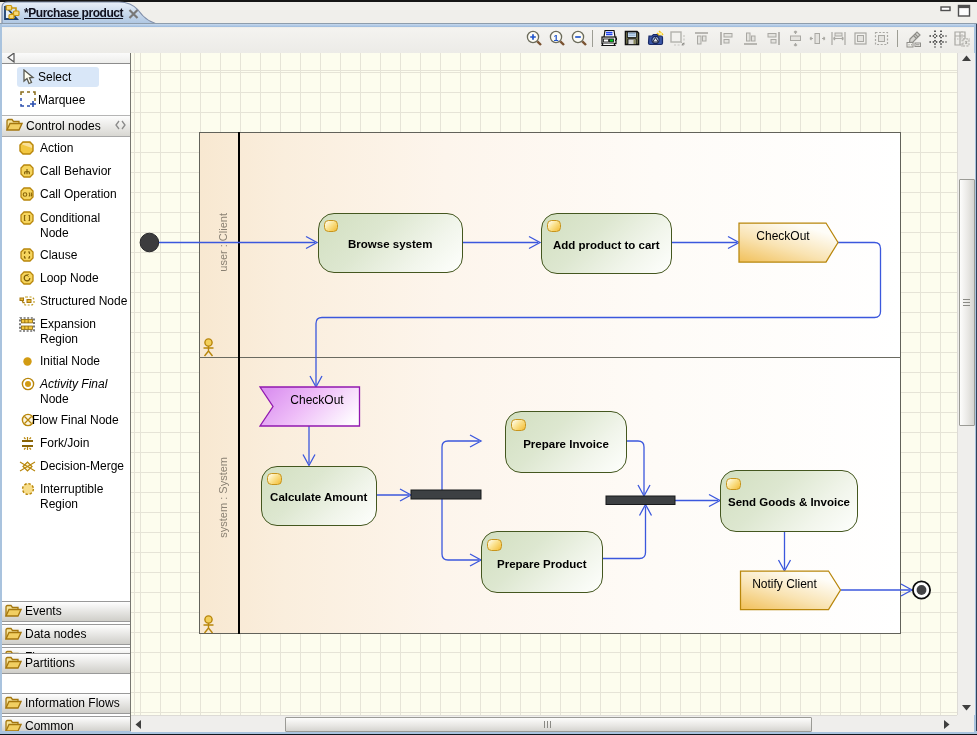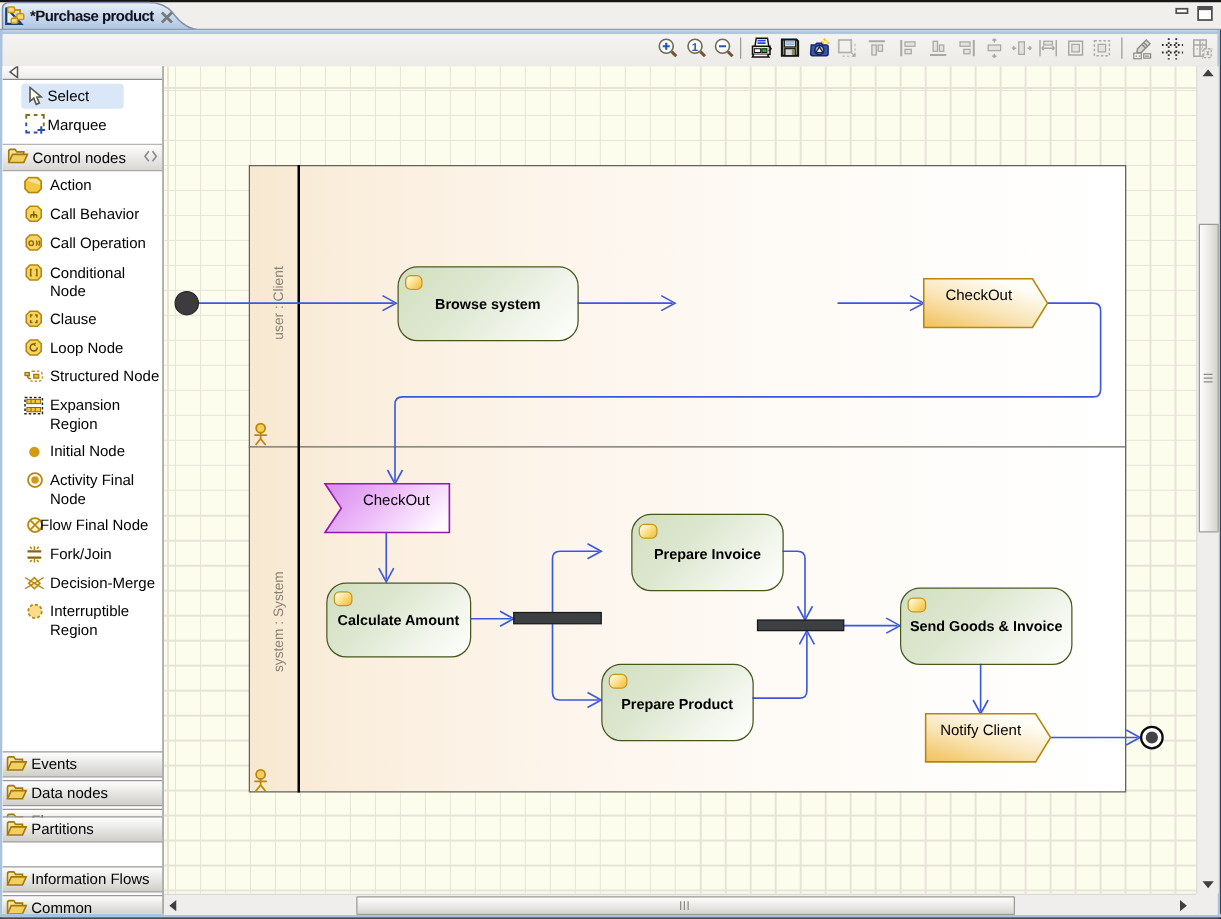--- a/index.html
+++ b/index.html
@@ -29,21 +29,21 @@
 
   <svg class="abs" style="left:3px;top:4px;" width="17" height="17" viewBox="0 0 17 17">
     <path d="M2,2 L2,15 L14,15 L2,2" fill="#e8f0f8" stroke="#1d3f6e" stroke-width="1.8"></path>
     <g stroke="#c8960c" stroke-width="1.6" fill="none">
       <path d="M6,4 L13,4 L13,10 L8,10"></path>
     </g>
     <rect x="3.2" y="1.5" width="5.5" height="4.5" rx="1" fill="#f7d978" stroke="#c8960c" stroke-width="1.2"></rect>
     <rect x="10.5" y="7" width="5.5" height="4.5" rx="1" fill="#f7d978" stroke="#c8960c" stroke-width="1.2"></rect>
     <rect x="6" y="10.5" width="5" height="4" rx="1" fill="#f7d978" stroke="#c8960c" stroke-width="1.2"></rect>
   </svg>
-  <div class="abs" style="left:24px;top:6px;width:115px;height:14px;font-size:12px;font-weight:bold;color:#10101e;letter-spacing:-0.45px;">*Purchase product</div>
+  <div class="abs" style="left:24px;top:6px;width:115px;height:14px;font-size:12px;font-weight:bold;color:#10101e;letter-spacing:-0.45px;text-decoration:underline;">*Purchase product</div>
 
   <svg class="abs" style="left:128px;top:9px;" width="11" height="10" viewBox="0 0 11 10">
     <path d="M1.5,1 L9.5,9 M9.5,1 L1.5,9" stroke="#787878" stroke-width="2.2" fill="none"></path>
   </svg>
 
   <svg class="abs" style="left:939px;top:4px;" width="34" height="14" viewBox="0 0 34 14">
     <rect x="2" y="3" width="9" height="3.5" fill="#fdfdfd" stroke="#4f4f4f" stroke-width="1.4"></rect>
     <rect x="19.5" y="1.5" width="11" height="10.5" fill="#fdfdfd" stroke="#4f4f4f" stroke-width="1.4"></rect>
     <rect x="19.5" y="1.5" width="11" height="2.6" fill="#4f4f4f"></rect>
   </svg>
@@ -258,21 +258,21 @@
     <div class="pitem" style="left:38px;top:264px;">Expansion</div>
     <div class="pitem" style="left:38px;top:279px;">Region</div>
     <svg class="abs" style="left:20px;top:303px;" width="11" height="11" viewBox="0 0 11 11">
         <circle cx="5.5" cy="5.5" r="4.2" fill="#d29b13"></circle>
       </svg>
     <div class="pitem" style="left:38px;top:301px;">Initial Node</div>
     <svg class="abs" style="left:19px;top:324px;" width="14" height="14" viewBox="0 0 14 14">
         <circle cx="7" cy="7" r="5.6" fill="#fff" stroke="#b8860b" stroke-width="1.4"></circle>
         <circle cx="7" cy="7" r="3" fill="#d29b13"></circle>
       </svg>
-    <div class="pitem" style="left:38px;top:324px;">Activity Final</div>
+    <div class="pitem" style="left:38px;top:324px;font-style:italic;">Activity Final</div>
     <div class="pitem" style="left:38px;top:339px;">Node</div>
     <svg class="abs" style="left:19px;top:360px;" width="14" height="14" viewBox="0 0 14 14">
         <circle cx="7" cy="7" r="5.6" fill="#fdf6e0" stroke="#b8860b" stroke-width="1.4"></circle>
         <path d="M3.5,3.5 L10.5,10.5 M10.5,3.5 L3.5,10.5" stroke="#b8860b" stroke-width="1.3"></path>
       </svg>
     <div class="pitem" style="left:30px;top:360px;text-align:center;">Flow Final Node</div>
     <svg class="abs" style="left:18px;top:383px;" width="15" height="15" viewBox="0 0 15 15">
         <path d="M2,5 H13 M2,10 H13" stroke="#8a6508" stroke-width="1.8"></path>
         <path d="M7.5,1 V4 M7.5,11 V14 M4,1.5 L5.5,3 M11,1.5 L9.5,3 M4,13.5 L5.5,12 M11,13.5 L9.5,12" stroke="#b8860b" stroke-width="1.2" fill="none"></path>
       </svg>
@@ -420,20 +420,23 @@
       </g>
 
       <text x="783" y="240" font-size="12" fill="#000" text-anchor="middle" font-family="Liberation Sans, sans-serif">CheckOut</text>
       <text x="784.5" y="588" font-size="12" fill="#000" text-anchor="middle" font-family="Liberation Sans, sans-serif">Notify Client</text>
       <text x="317" y="404" font-size="12" fill="#000" text-anchor="middle" font-family="Liberation Sans, sans-serif">CheckOut</text>
     </svg>
 
     <div class="action" style="left:186.5px;top:159.5px;width:143.5px;height:58.5px;">
         <span>Browse system</span>
       </div>
+    <div class="action" style="left:409.5px;top:159.5px;width:129.5px;height:59.5px;">
+        <span>Add product to cart</span>
+      </div>
     <div class="action" style="left:130px;top:412.5px;width:113.5px;height:58.5px;">
         <span>Calculate Amount</span>
       </div>
     <div class="action" style="left:350px;top:358px;width:120px;height:60px;margin-left:24px;">
         <span>Prepare Invoice</span>
       </div>
     <div class="action" style="left:589px;top:417px;width:136px;height:59.5px;">
         <span>Send Goods &amp; Invoice</span>
       </div>
     <div class="action" style="left:350px;top:478px;width:119.5px;height:60px;">

